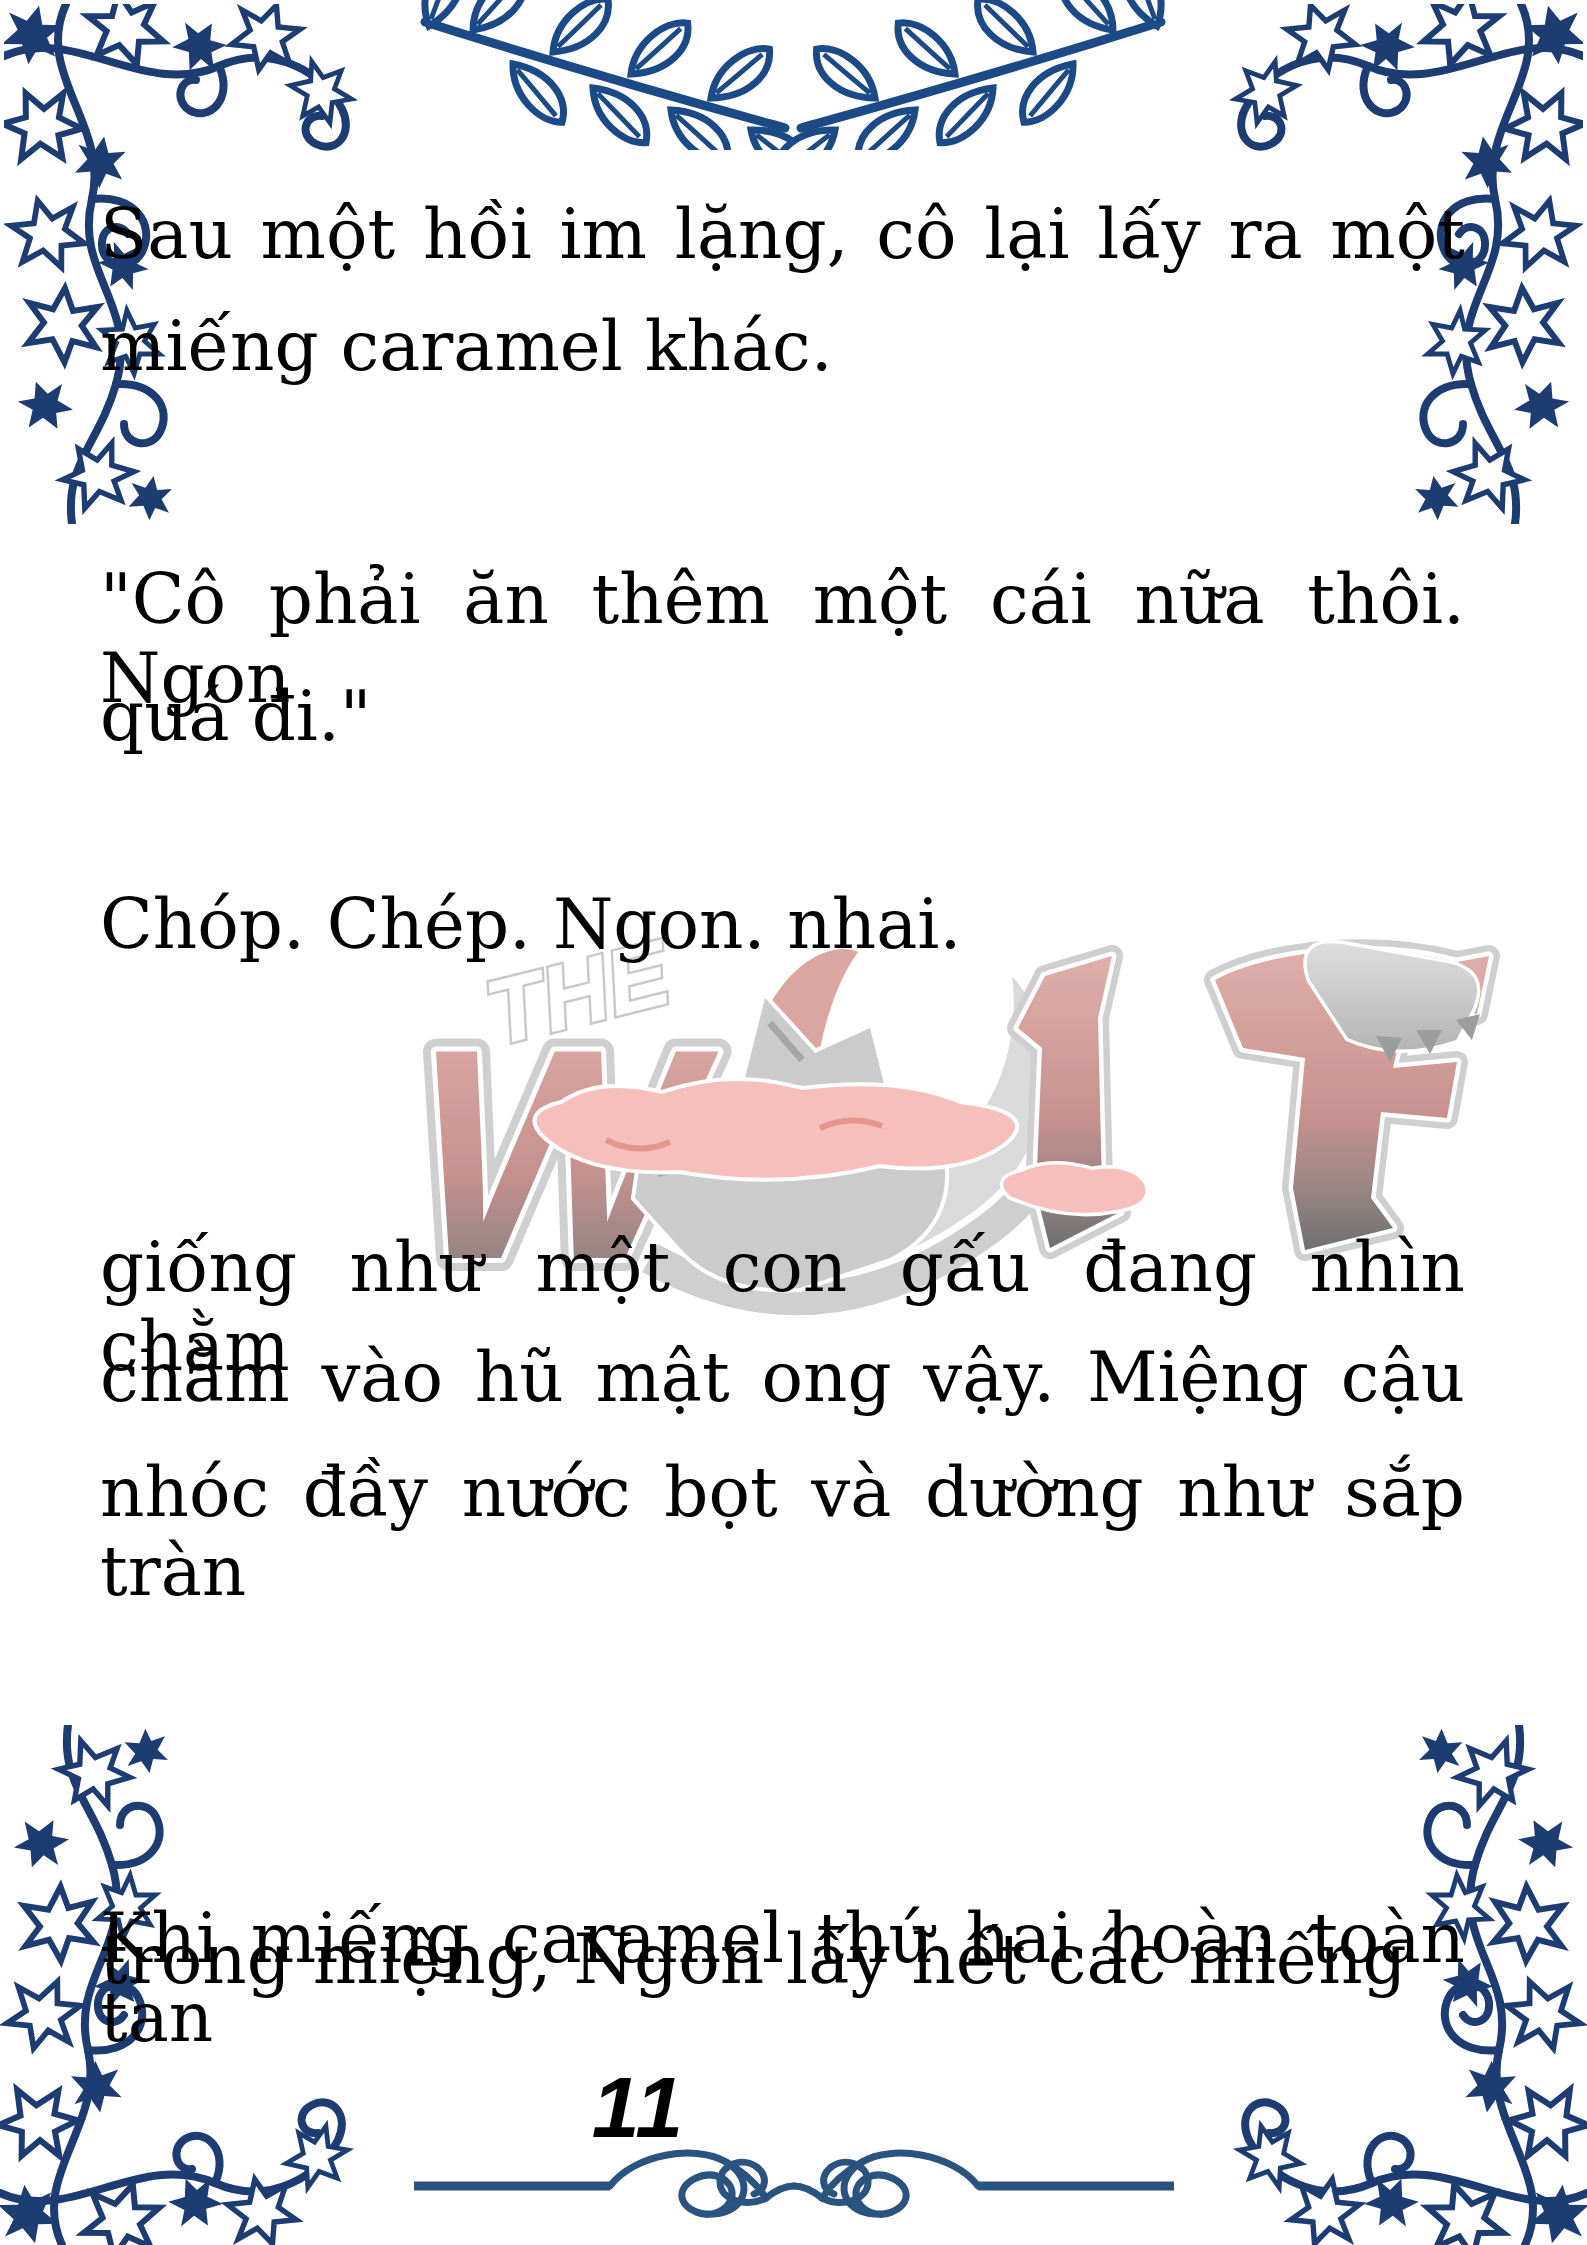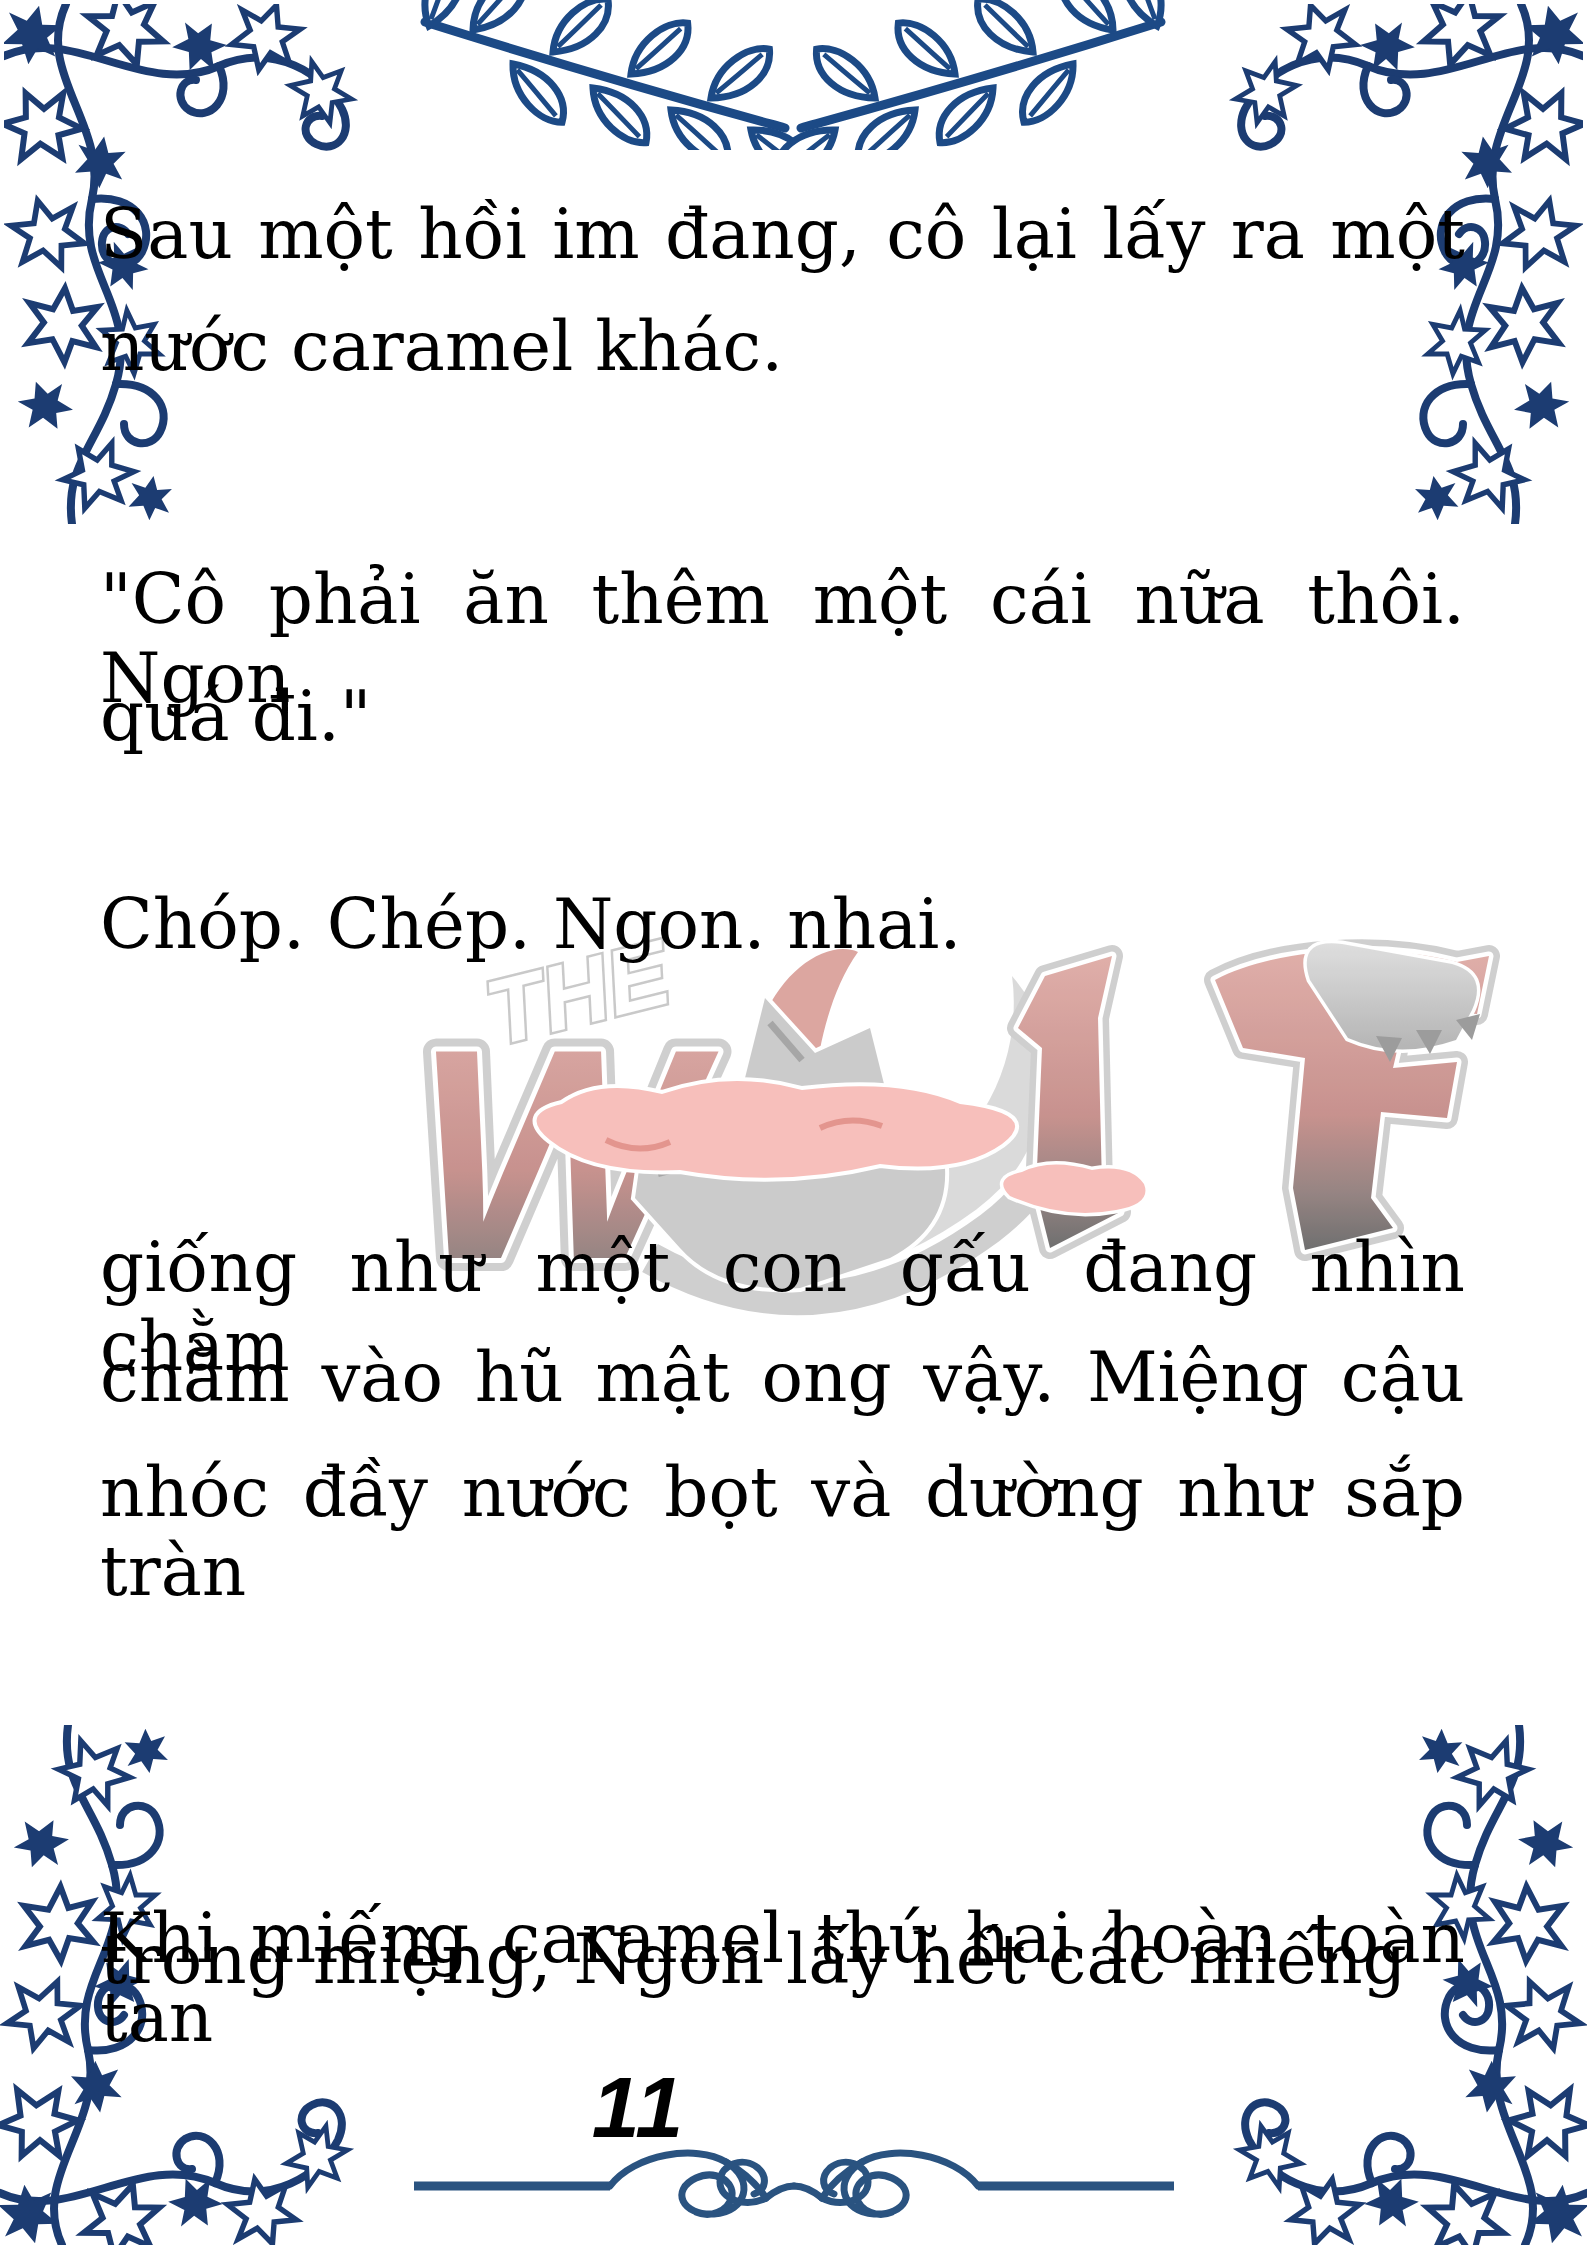--- a/index.html
+++ b/index.html
@@ -169,22 +169,22 @@
 
     <g>
       <path d="M150,212 Q118,186 162,176 Q198,150 262,166 Q330,142 402,162 Q500,150 560,176 Q642,186 602,216 Q560,246 480,236 Q380,260 280,242 Q192,246 150,212 Z" fill="#f6b7b2" stroke="#ffffff" stroke-width="8" paint-order="stroke"></path>
       <path d="M206,212 q32,16 64,2 M420,200 q30,-14 62,-2" fill="none" stroke="#e0877f" stroke-width="6"></path>
       <path d="M610,268 Q592,250 622,244 Q650,230 692,242 Q730,236 744,256 Q752,276 716,282 Q664,292 610,268 Z" fill="#f6b7b2" stroke="#ffffff" stroke-width="7" paint-order="stroke"></path>
     </g>
 
     <text transform="translate(96,118) rotate(-14)" font-family="Liberation Sans, sans-serif" font-style="italic" font-weight="bold" font-size="92" fill="#ffffff" stroke="#c2c2c2" stroke-width="5" paint-order="stroke">THE</text>
   </svg>
 
-  <div class="textline justify" style="top:195px">Sau một hồi im đang, cô lại lấy ra một</div>
-  <div class="textline" style="top:307px">nước caramel khác.</div>
+  <div class="textline justify" style="top:195px">Sau một hồi im lặng, cô lại lấy ra một</div>
+  <div class="textline" style="top:307px">miếng caramel khác.</div>
 
   <div class="textline justify" style="top:560px">"Cô phải ăn thêm một cái nữa thôi. Ngon</div>
   <div class="textline" style="top:677px">quá đi."</div>
 
   <div class="textline" style="top:885px">Chóp. Chép. Ngon. nhai.</div>
 
   <div class="textline justify" style="top:1228px">giống như một con gấu đang nhìn chằm</div>
   <div class="textline justify" style="top:1453px">nhóc đầy nước bọt và dường như sắp tràn</div>
   <div class="textline justify" style="top:1338px">chằm vào hũ mật ong vậy. Miệng cậu</div>
 

